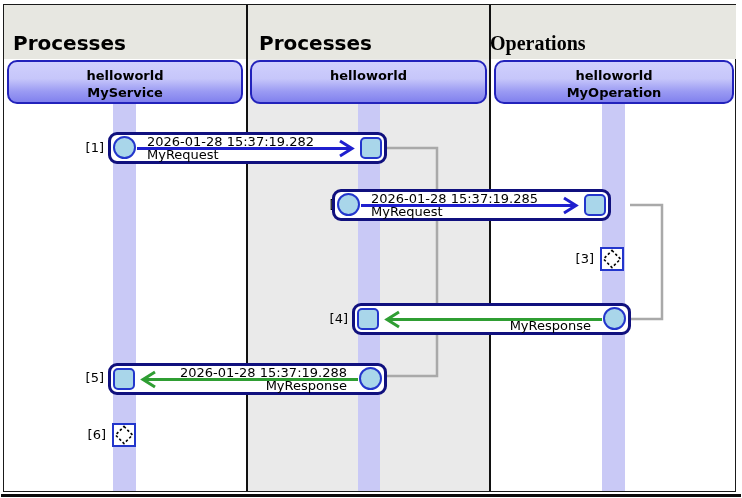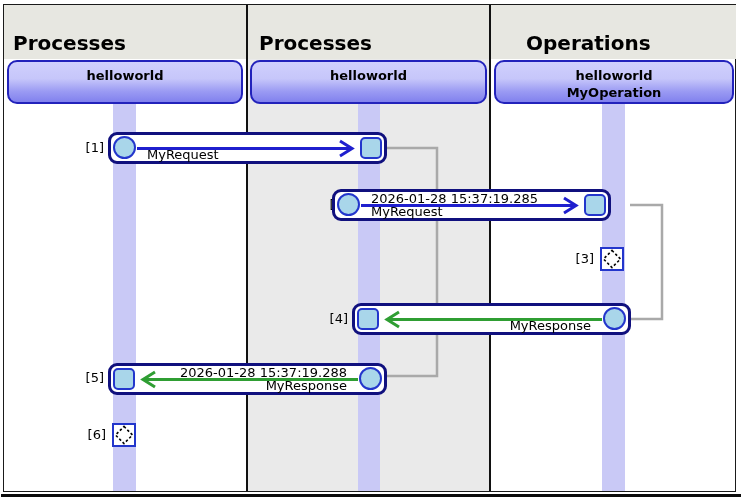--- a/index.html
+++ b/index.html
@@ -61,24 +61,25 @@
 
   <div class="lifeline" style="left:113px;width:23px;"></div>
   <div class="lifeline" style="left:358px;width:22px;"></div>
   <div class="lifeline" style="left:602px;width:23px;"></div>
 
   <div class="divider" style="left:246px;"></div>
   <div class="divider" style="left:489px;"></div>
 
   <div class="coltitle" style="left:13px;">Processes</div>
   <div class="coltitle" style="left:259px;">Processes</div>
-  <div class="coltitle" style="left:526px;">Operations</div>
+  <div class="coltitle" style="left:490px;font-family:Liberation Serif, serif;">Operations</div>
 
   <div class="participant" style="left:7px;width:236px;">
     <div>helloworld</div>
+    <div>MyService</div>
   </div>
   <div class="participant" style="left:250px;width:237px;">
     <div>helloworld</div>
   </div>
   <div class="participant" style="left:494px;width:240px;">
     <div>helloworld</div>
     <div>MyOperation</div>
   </div>
 
   <svg class="connectors" width="742" height="498">
@@ -87,20 +88,21 @@
   </svg>
 
   <div class="evl" style="left:72px;top:141px;">[1]</div>
   <div class="msg request" style="left:108px;top:132px;">
     <div class="dot"></div>
     <svg class="arrow" viewBox="0 0 221 26">
       <line class="req" x1="0" y1="13.5" x2="213" y2="13.5"></line>
       <path class="req" d="M203,6 L215,13.5 L203,21"></path>
     </svg>
     <div class="sq"></div>
+    <div class="ts">2026-01-28 15:37:19.282</div>
     <div class="nm">MyRequest</div>
   </div>
 
   <div class="evl" style="left:316px;top:198px;">[2]</div>
   <div class="msg request" style="left:332px;top:189px;">
     <div class="dot"></div>
     <svg class="arrow" viewBox="0 0 221 26">
       <line class="req" x1="0" y1="13.5" x2="213" y2="13.5"></line>
       <path class="req" d="M203,6 L215,13.5 L203,21"></path>
     </svg>

